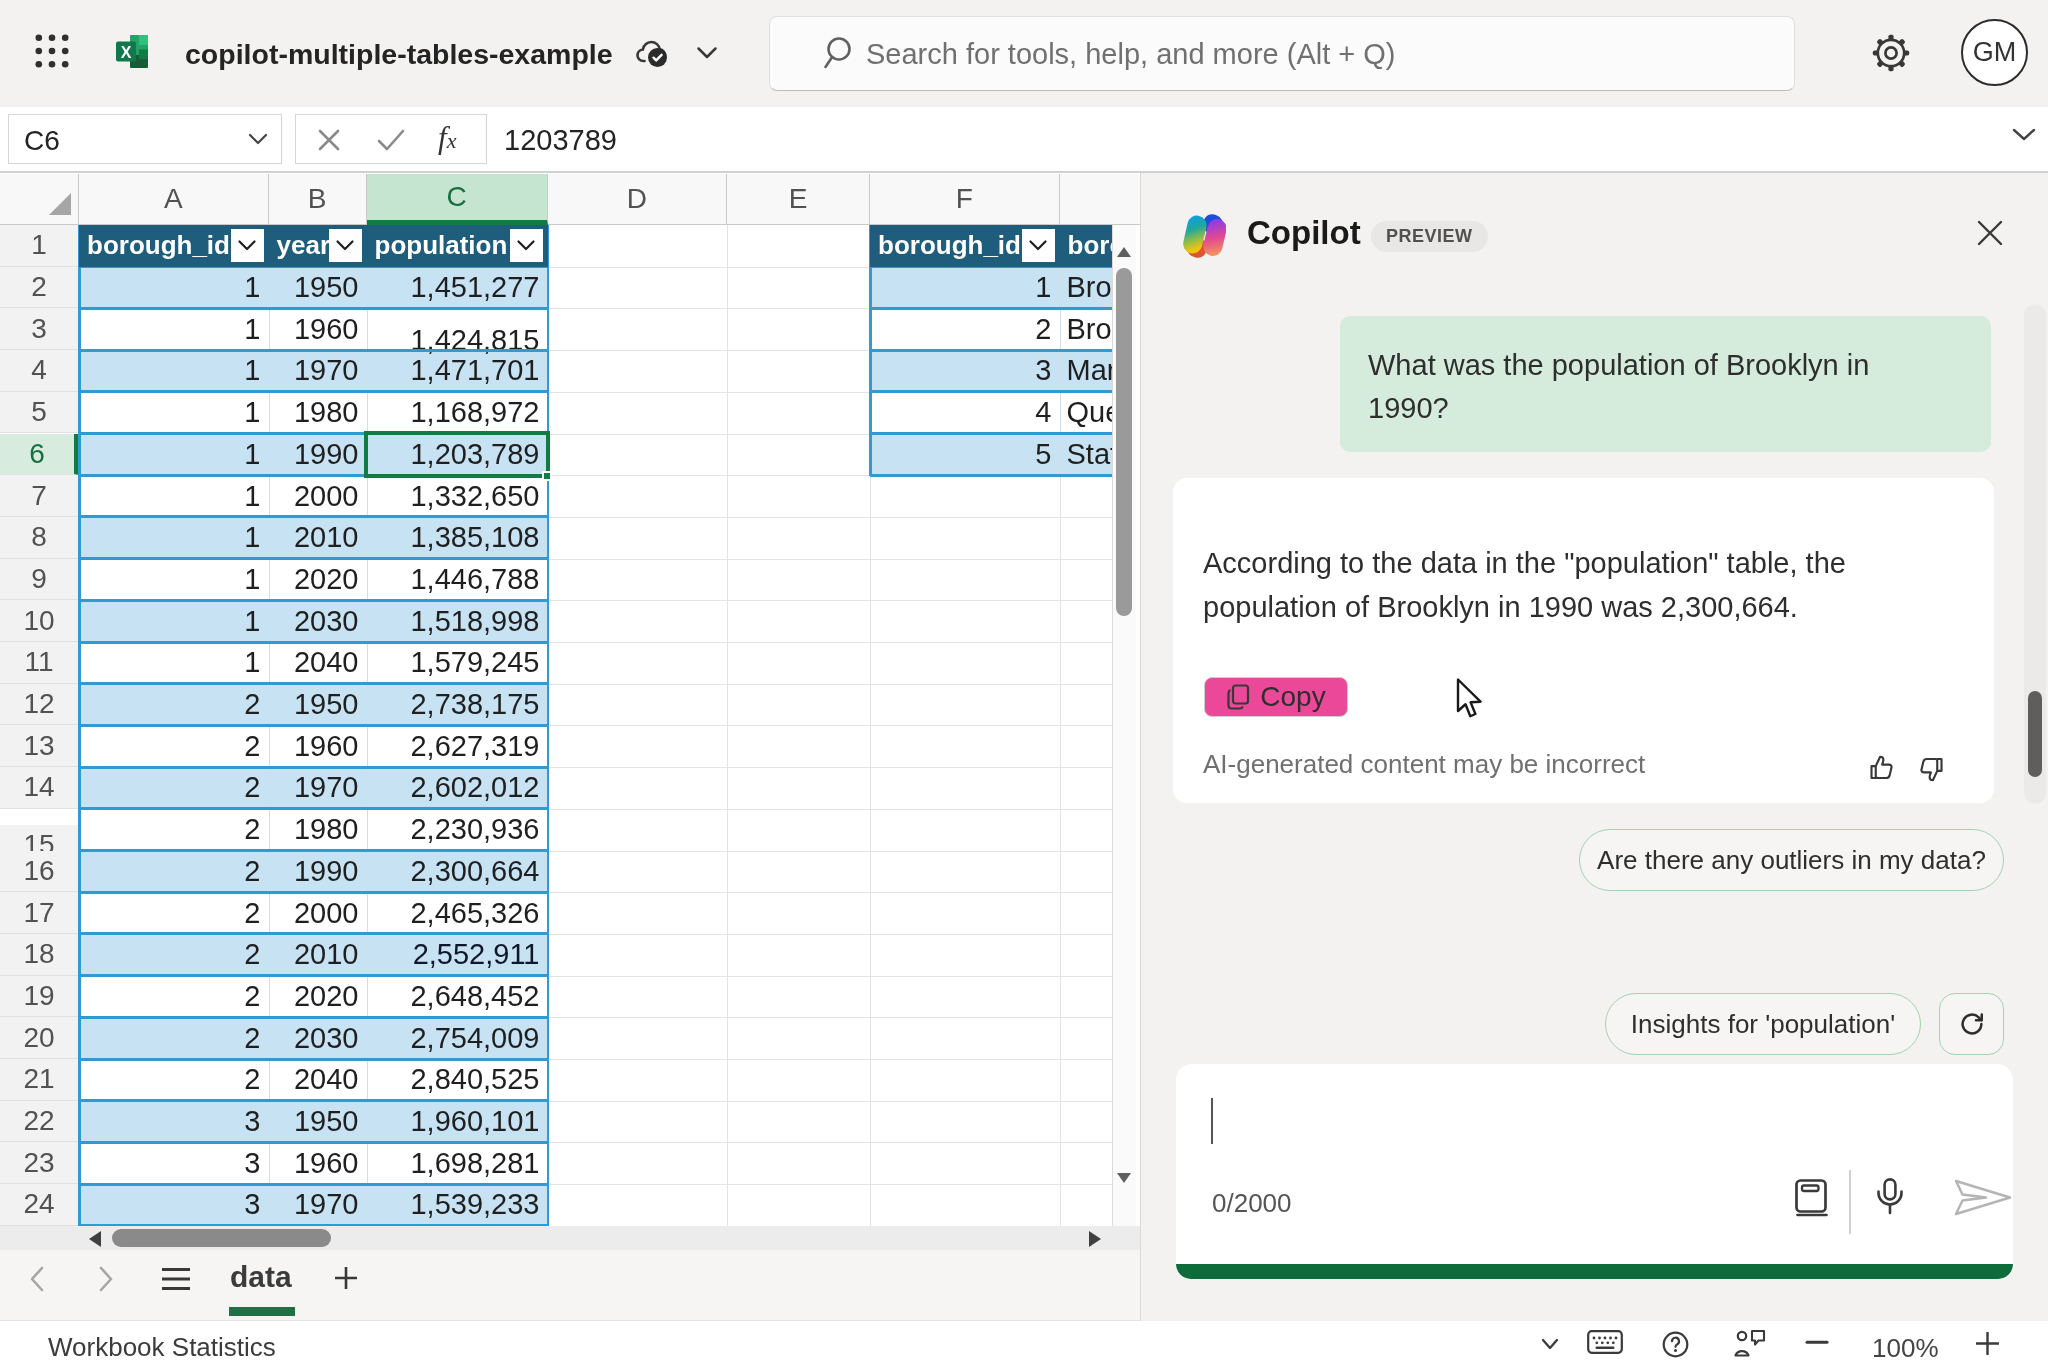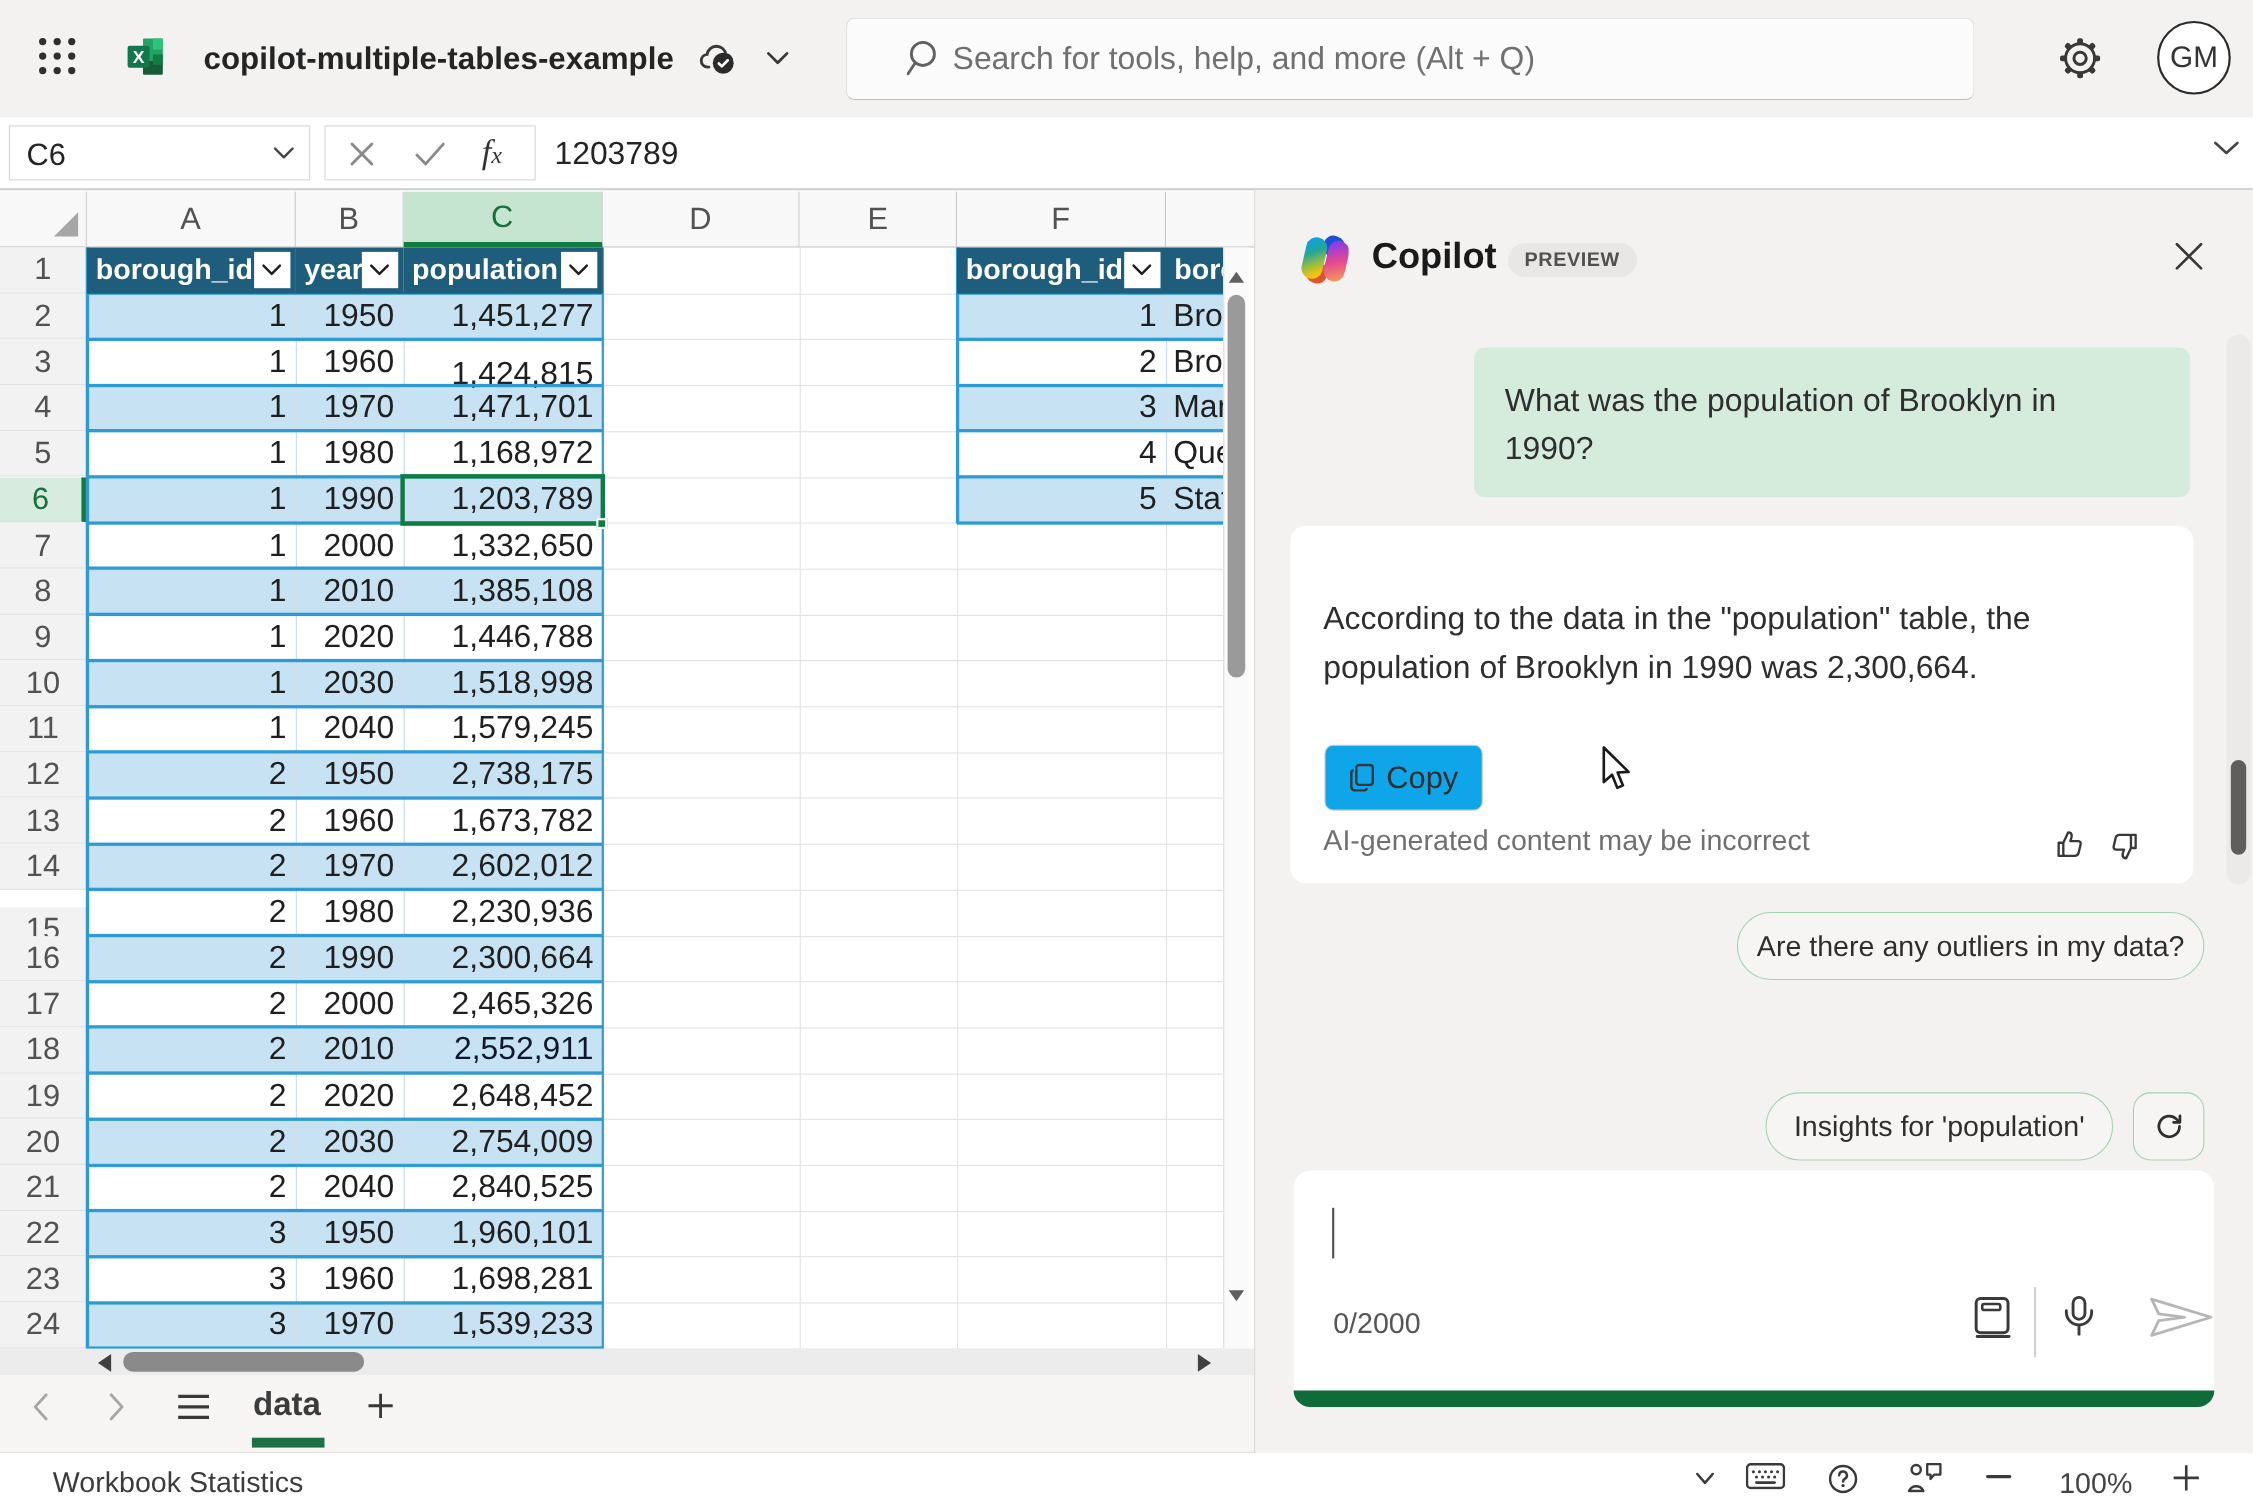--- a/index.html
+++ b/index.html
@@ -185,21 +185,21 @@
 <div class="abs" style="left:268.5px;top:426.29999999999995px;width:98.0px;height:41.7px;display:flex;align-items:center;justify-content:flex-end;padding-right:8px;font-size:29px;color:#1f1f1f;">2030</div>
 <div class="abs" style="left:366.5px;top:426.29999999999995px;width:181.0px;height:41.7px;display:flex;align-items:center;justify-content:flex-end;padding-right:8px;font-size:29px;color:#1f1f1f;">1,518,998</div>
 <div class="abs" style="left:79.0px;top:468.0px;width:189.5px;height:41.7px;display:flex;align-items:center;justify-content:flex-end;padding-right:8px;font-size:29px;color:#1f1f1f;">1</div>
 <div class="abs" style="left:268.5px;top:468.0px;width:98.0px;height:41.7px;display:flex;align-items:center;justify-content:flex-end;padding-right:8px;font-size:29px;color:#1f1f1f;">2040</div>
 <div class="abs" style="left:366.5px;top:468.0px;width:181.0px;height:41.7px;display:flex;align-items:center;justify-content:flex-end;padding-right:8px;font-size:29px;color:#1f1f1f;">1,579,245</div>
 <div class="abs" style="left:79.0px;top:509.70000000000005px;width:189.5px;height:41.7px;display:flex;align-items:center;justify-content:flex-end;padding-right:8px;font-size:29px;color:#1f1f1f;">2</div>
 <div class="abs" style="left:268.5px;top:509.70000000000005px;width:98.0px;height:41.7px;display:flex;align-items:center;justify-content:flex-end;padding-right:8px;font-size:29px;color:#1f1f1f;">1950</div>
 <div class="abs" style="left:366.5px;top:509.70000000000005px;width:181.0px;height:41.7px;display:flex;align-items:center;justify-content:flex-end;padding-right:8px;font-size:29px;color:#1f1f1f;">2,738,175</div>
 <div class="abs" style="left:79.0px;top:551.4000000000001px;width:189.5px;height:41.7px;display:flex;align-items:center;justify-content:flex-end;padding-right:8px;font-size:29px;color:#1f1f1f;">2</div>
 <div class="abs" style="left:268.5px;top:551.4000000000001px;width:98.0px;height:41.7px;display:flex;align-items:center;justify-content:flex-end;padding-right:8px;font-size:29px;color:#1f1f1f;">1960</div>
-<div class="abs" style="left:366.5px;top:551.4000000000001px;width:181.0px;height:41.7px;display:flex;align-items:center;justify-content:flex-end;padding-right:8px;font-size:29px;color:#1f1f1f;">1,673,782</div>
+<div class="abs" style="left:366.5px;top:551.4000000000001px;width:181.0px;height:41.7px;display:flex;align-items:center;justify-content:flex-end;padding-right:8px;font-size:29px;color:#1f1f1f;">2,627,319</div>
 <div class="abs" style="left:79.0px;top:593.1px;width:189.5px;height:41.7px;display:flex;align-items:center;justify-content:flex-end;padding-right:8px;font-size:29px;color:#1f1f1f;">2</div>
 <div class="abs" style="left:268.5px;top:593.1px;width:98.0px;height:41.7px;display:flex;align-items:center;justify-content:flex-end;padding-right:8px;font-size:29px;color:#1f1f1f;">1970</div>
 <div class="abs" style="left:366.5px;top:593.1px;width:181.0px;height:41.7px;display:flex;align-items:center;justify-content:flex-end;padding-right:8px;font-size:29px;color:#1f1f1f;">2,602,012</div>
 <div class="abs" style="left:79.0px;top:634.8000000000001px;width:189.5px;height:41.7px;display:flex;align-items:center;justify-content:flex-end;padding-right:8px;font-size:29px;color:#1f1f1f;">2</div>
 <div class="abs" style="left:268.5px;top:634.8000000000001px;width:98.0px;height:41.7px;display:flex;align-items:center;justify-content:flex-end;padding-right:8px;font-size:29px;color:#1f1f1f;">1980</div>
 <div class="abs" style="left:366.5px;top:634.8000000000001px;width:181.0px;height:41.7px;display:flex;align-items:center;justify-content:flex-end;padding-right:8px;font-size:29px;color:#1f1f1f;">2,230,936</div>
 <div class="abs" style="left:79.0px;top:676.5px;width:189.5px;height:41.7px;display:flex;align-items:center;justify-content:flex-end;padding-right:8px;font-size:29px;color:#1f1f1f;">2</div>
 <div class="abs" style="left:268.5px;top:676.5px;width:98.0px;height:41.7px;display:flex;align-items:center;justify-content:flex-end;padding-right:8px;font-size:29px;color:#1f1f1f;">1990</div>
 <div class="abs" style="left:366.5px;top:676.5px;width:181.0px;height:41.7px;display:flex;align-items:center;justify-content:flex-end;padding-right:8px;font-size:29px;color:#1f1f1f;">2,300,664</div>
 <div class="abs" style="left:79.0px;top:718.2px;width:189.5px;height:41.7px;display:flex;align-items:center;justify-content:flex-end;padding-right:8px;font-size:29px;color:#1f1f1f;">2</div>
@@ -401,21 +401,21 @@
 <div class="abs" style="left:199px;top:143px;">
         <div style="width:651px;height:136px;background:#d5ebdc;border-radius:10px;padding:28px 0 0 28px;font-size:29px;line-height:43px;color:#2e2e2e;">What was the population of Brooklyn in<br>1990?</div>
       </div>
 <div class="abs" style="left:32px;top:305px;">
         <div style="width:821px;height:325px;background:#fff;border-radius:14px;"></div>
       </div>
 <div class="abs" style="left:62px;top:368px;">
         <div style="font-size:29px;line-height:44px;color:#2e2e2e;">According to the data in the "population" table, the<br>population of Brooklyn in 1990 was 2,300,664.</div>
       </div>
 <div class="abs" style="left:63px;top:504px;">
-        <div style="width:144px;height:60px;border:1.5px solid #d1cfcd;border-radius:8px;background:#0ea5e9;display:flex;align-items:center;justify-content:center;gap:10px;">
+        <div style="width:144px;height:40px;border:1.5px solid #d1cfcd;border-radius:8px;background:#ec4899;display:flex;align-items:center;justify-content:center;gap:10px;">
 <svg width="24" height="26" viewBox="0 0 24 26">
             <rect x="7" y="1.5" width="15" height="18" rx="2.5" fill="none" stroke="#383838" stroke-width="2.2"></rect>
             <path d="M4.5 6 a3 3 0 0 0-2 2.8 V21.5 a3 3 0 0 0 3 3 H14 a3 3 0 0 0 2.8-2" fill="none" stroke="#383838" stroke-width="2.2"></path>
           </svg>
 <span style="font-size:28px;color:#2e2e2e;">Copy</span>
         </div>
       </div>
 <svg class="abs" style="left:311px;top:505px;" width="30" height="42" viewBox="0 0 20 28">
 <path d="M4 1 L4 22 L9 17.5 L12.2 25.5 L15.6 24 L12.4 16.2 L19 15.8 Z" fill="#fff" stroke="#1a1a1a" stroke-width="1.6" stroke-linejoin="round"></path>
 </svg>

